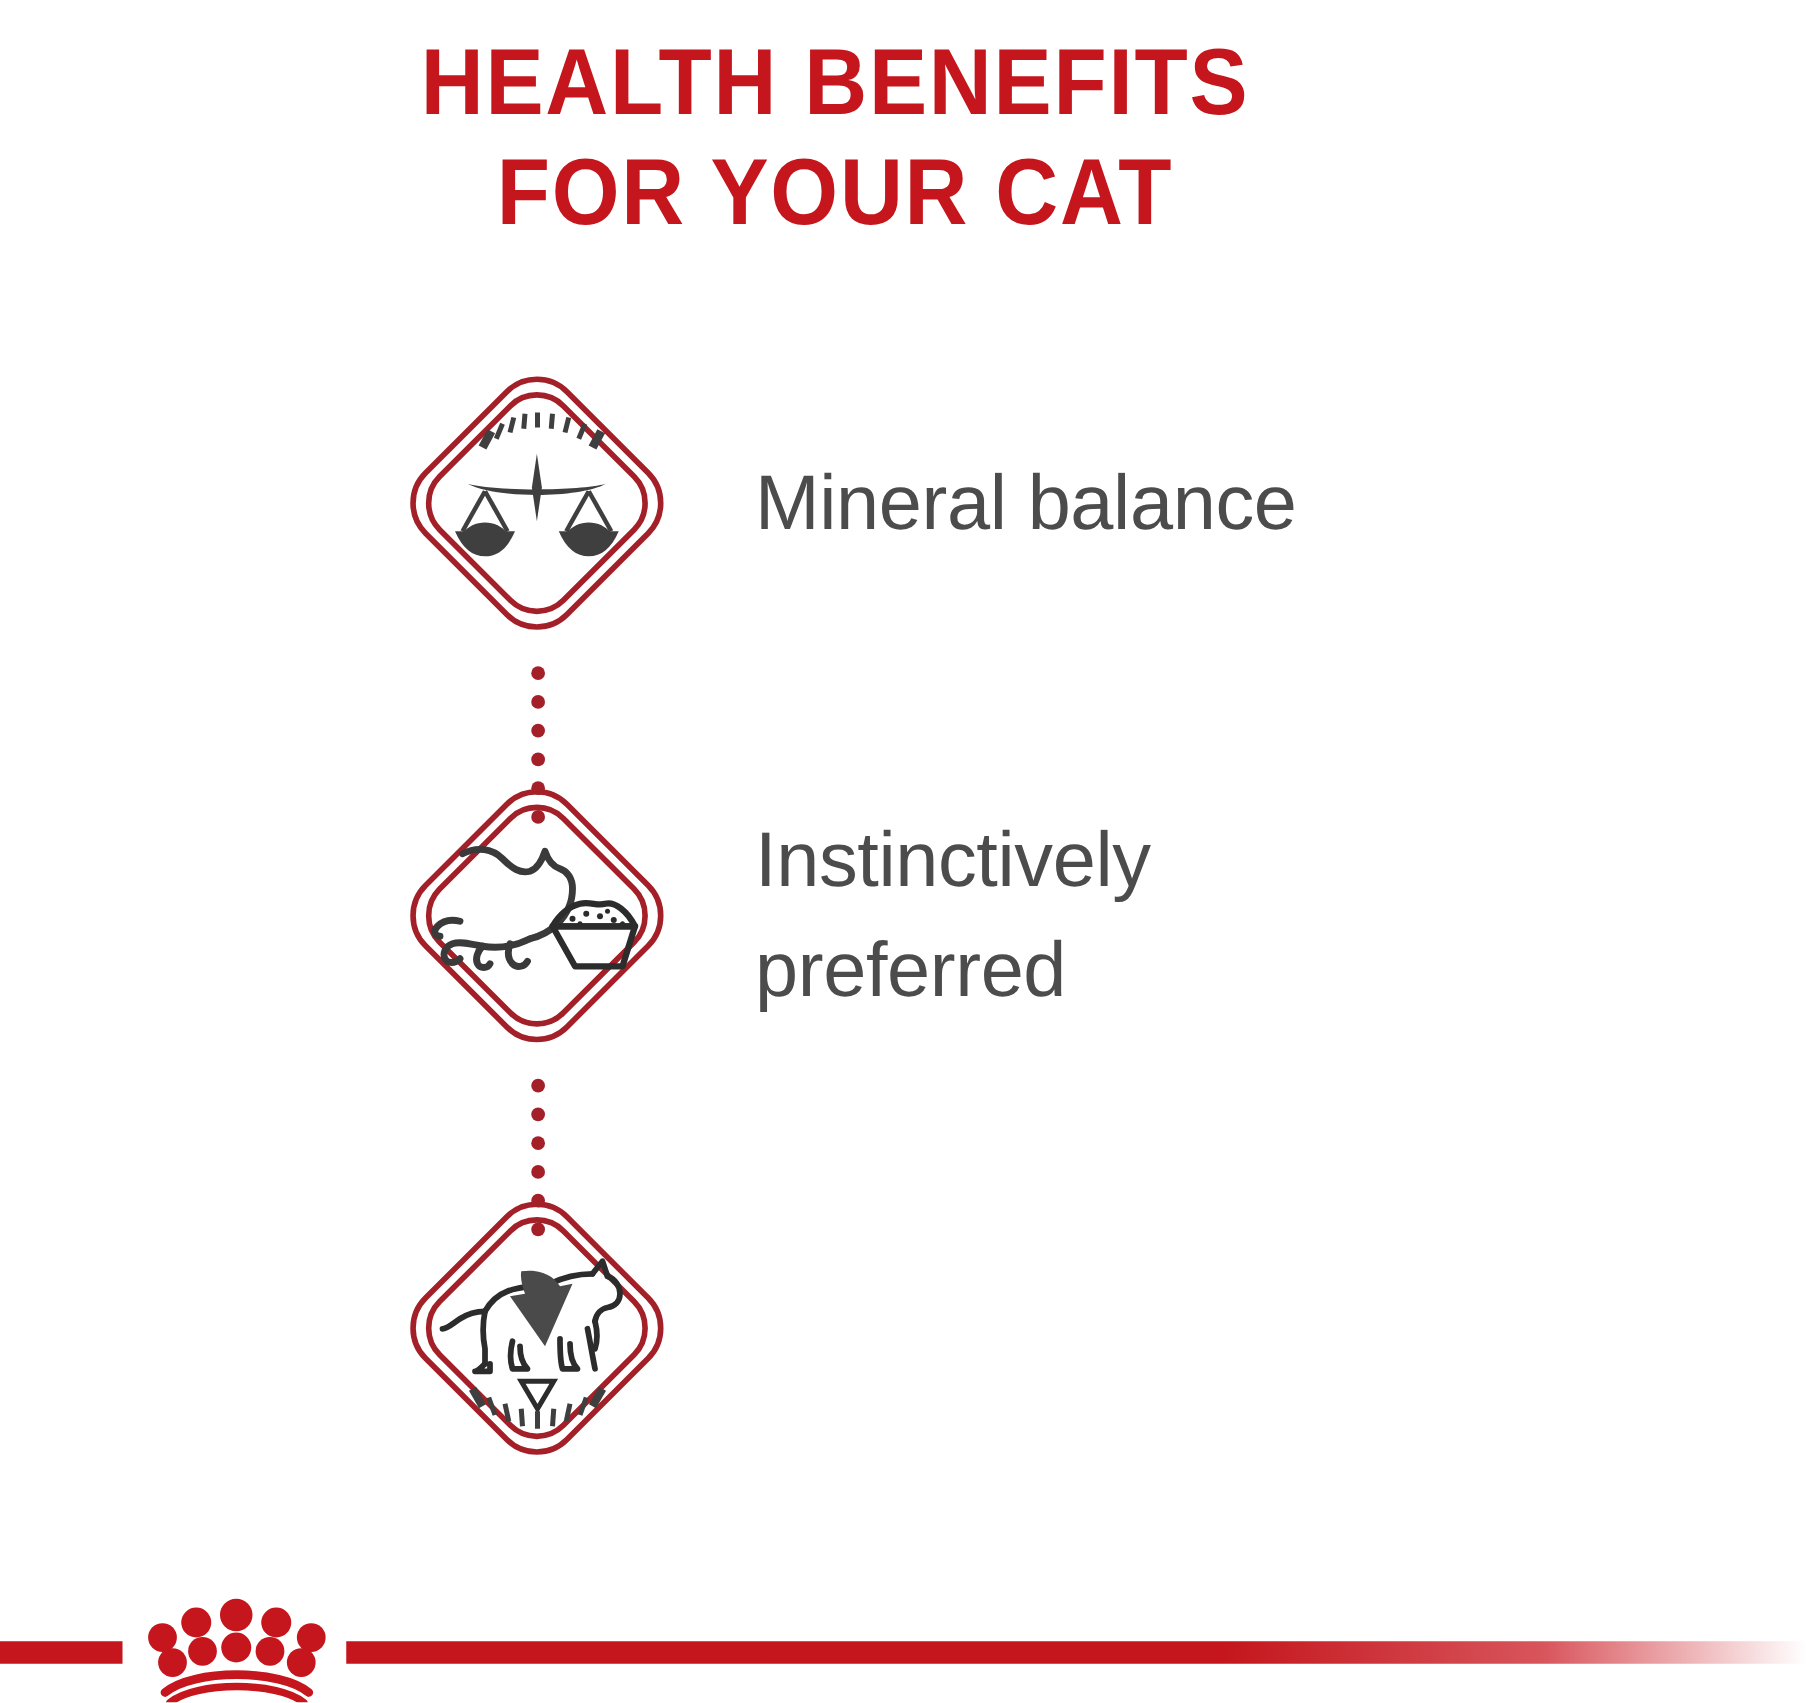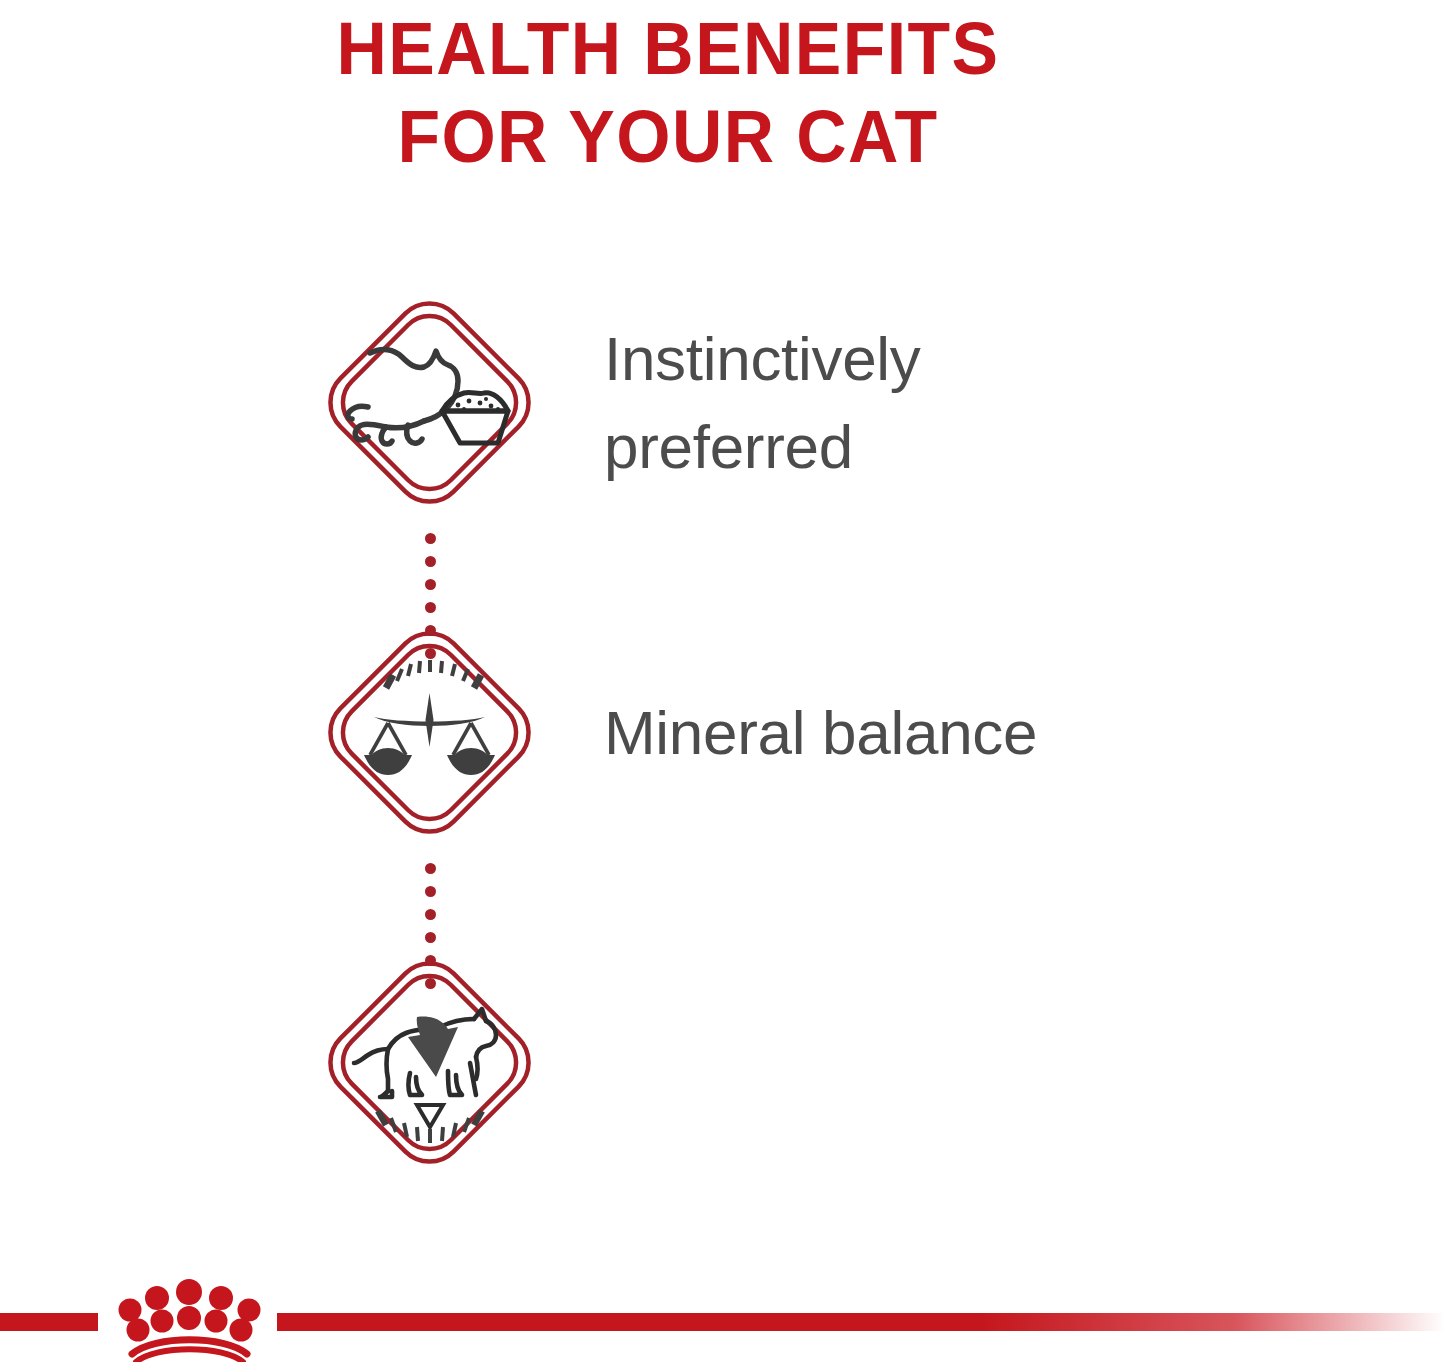--- a/index.html
+++ b/index.html
@@ -15,21 +15,21 @@
     font-family: "Liberation Sans", sans-serif;
   }
 
   
   #title-block {
     position: absolute;
     left: 0;
     top: 0;
     width: 1336px;
     text-align: center;
-    padding-top: 4px;
+    padding-top: 21px;
   }
   .title-line {
     display: block;
     color: #C4161C;
     font-family: "Liberation Sans", sans-serif;
     font-weight: bold;
     font-size: 75px;
     line-height: 88px;
     letter-spacing: 1.5px;
     transform: scaleX(0.93);
@@ -128,20 +128,67 @@
 </style>
 </head>
 <body>
 
 <div id="title-block">
   <span class="title-line">HEALTH BENEFITS</span>
   <span class="title-line">FOR YOUR CAT</span>
 </div>
 
 <div id="benefits">
+
+  <div class="benefit-row">
+    <div class="badge">
+      <svg viewBox="0 0 235 235" xmlns="http://www.w3.org/2000/svg">
+        <g transform="translate(117.5,117.5) rotate(45)" fill="none" stroke="#A32028" stroke-width="4.5">
+          <rect x="-80" y="-80" width="160" height="160" rx="34" ry="34"></rect>
+        </g>
+        <g transform="translate(117.5,117.5) rotate(45)" fill="none" stroke="#A32028" stroke-width="4.5">
+          <rect x="-70" y="-70" width="140" height="140" rx="30" ry="30"></rect>
+        </g>
+
+        <g stroke="#3F3F3F" stroke-linecap="butt">
+          <line x1="74" y1="73" x2="81" y2="60" stroke-width="7"></line>
+          <line x1="85" y1="66" x2="90" y2="54" stroke-width="4"></line>
+          <line x1="96" y1="61" x2="99" y2="49" stroke-width="4"></line>
+          <line x1="107" y1="58" x2="108" y2="46" stroke-width="4"></line>
+          <line x1="118" y1="57" x2="118" y2="45" stroke-width="4"></line>
+          <line x1="129" y1="58" x2="130" y2="46" stroke-width="4"></line>
+          <line x1="140" y1="61" x2="143" y2="49" stroke-width="4"></line>
+          <line x1="151" y1="66" x2="156" y2="54" stroke-width="4"></line>
+          <line x1="162" y1="73" x2="169" y2="60" stroke-width="7"></line>
+        </g>
+
+        <path d="M117.5 78 L 121.5 105 L 117.5 132 L 113.5 105 Z" fill="#3F3F3F"></path>
+
+        <path d="M62 102
+                 C 85 108, 150 108, 173 102
+                 C 150 114, 85 114, 62 102 Z" fill="#3F3F3F"></path>
+
+        <g fill="none" stroke="#3F3F3F" stroke-width="3.6">
+          <path d="M76 108 L 58 140"></path>
+          <path d="M76 108 L 94 140"></path>
+          <path d="M159 108 L 141 140"></path>
+          <path d="M159 108 L 177 140"></path>
+        </g>
+
+        <path d="M52 140 L 100 140 C 94 154, 86 160, 76 160 C 66 160, 58 154, 52 140 Z" fill="#3F3F3F"></path>
+        <path d="M135 140 L 183 140 C 177 154, 169 160, 159 160 C 149 160, 141 154, 135 140 Z" fill="#3F3F3F"></path>
+
+        <path d="M58 142 C 66 130, 86 130, 94 142 Z" fill="#3F3F3F"></path>
+        <path d="M141 142 C 149 130, 169 130, 177 142 Z" fill="#3F3F3F"></path>
+      </svg>
+    </div>
+    <div class="benefit-label">
+      <span>Mineral balance</span>
+    </div>
+  </div>
 
   <div class="benefit-row">
     <div class="badge">
       <svg viewBox="0 0 235 235" xmlns="http://www.w3.org/2000/svg">
 
         <g transform="translate(117.5,117.5) rotate(45)" fill="none" stroke="#A32028" stroke-width="4.5">
           <rect x="-80" y="-80" width="160" height="160" rx="34" ry="34"></rect>
         </g>
         <g transform="translate(117.5,117.5) rotate(45)" fill="none" stroke="#A32028" stroke-width="4.5">
           <rect x="-70" y="-70" width="140" height="140" rx="30" ry="30"></rect>
@@ -201,67 +248,20 @@
   <div class="benefit-row">
     <div class="badge">
       <svg viewBox="0 0 235 235" xmlns="http://www.w3.org/2000/svg">
         <g transform="translate(117.5,117.5) rotate(45)" fill="none" stroke="#A32028" stroke-width="4.5">
           <rect x="-80" y="-80" width="160" height="160" rx="34" ry="34"></rect>
         </g>
         <g transform="translate(117.5,117.5) rotate(45)" fill="none" stroke="#A32028" stroke-width="4.5">
           <rect x="-70" y="-70" width="140" height="140" rx="30" ry="30"></rect>
         </g>
 
-        <g stroke="#3F3F3F" stroke-linecap="butt">
-          <line x1="74" y1="73" x2="81" y2="60" stroke-width="7"></line>
-          <line x1="85" y1="66" x2="90" y2="54" stroke-width="4"></line>
-          <line x1="96" y1="61" x2="99" y2="49" stroke-width="4"></line>
-          <line x1="107" y1="58" x2="108" y2="46" stroke-width="4"></line>
-          <line x1="118" y1="57" x2="118" y2="45" stroke-width="4"></line>
-          <line x1="129" y1="58" x2="130" y2="46" stroke-width="4"></line>
-          <line x1="140" y1="61" x2="143" y2="49" stroke-width="4"></line>
-          <line x1="151" y1="66" x2="156" y2="54" stroke-width="4"></line>
-          <line x1="162" y1="73" x2="169" y2="60" stroke-width="7"></line>
-        </g>
-
-        <path d="M117.5 78 L 121.5 105 L 117.5 132 L 113.5 105 Z" fill="#3F3F3F"></path>
-
-        <path d="M62 102
-                 C 85 108, 150 108, 173 102
-                 C 150 114, 85 114, 62 102 Z" fill="#3F3F3F"></path>
-
-        <g fill="none" stroke="#3F3F3F" stroke-width="3.6">
-          <path d="M76 108 L 58 140"></path>
-          <path d="M76 108 L 94 140"></path>
-          <path d="M159 108 L 141 140"></path>
-          <path d="M159 108 L 177 140"></path>
-        </g>
-
-        <path d="M52 140 L 100 140 C 94 154, 86 160, 76 160 C 66 160, 58 154, 52 140 Z" fill="#3F3F3F"></path>
-        <path d="M135 140 L 183 140 C 177 154, 169 160, 159 160 C 149 160, 141 154, 135 140 Z" fill="#3F3F3F"></path>
-
-        <path d="M58 142 C 66 130, 86 130, 94 142 Z" fill="#3F3F3F"></path>
-        <path d="M141 142 C 149 130, 169 130, 177 142 Z" fill="#3F3F3F"></path>
-      </svg>
-    </div>
-    <div class="benefit-label">
-      <span>Mineral balance</span>
-    </div>
-  </div>
-
-  <div class="benefit-row">
-    <div class="badge">
-      <svg viewBox="0 0 235 235" xmlns="http://www.w3.org/2000/svg">
-        <g transform="translate(117.5,117.5) rotate(45)" fill="none" stroke="#A32028" stroke-width="4.5">
-          <rect x="-80" y="-80" width="160" height="160" rx="34" ry="34"></rect>
-        </g>
-        <g transform="translate(117.5,117.5) rotate(45)" fill="none" stroke="#A32028" stroke-width="4.5">
-          <rect x="-70" y="-70" width="140" height="140" rx="30" ry="30"></rect>
-        </g>
-
         <g fill="none" stroke="#2C2C2C" stroke-width="4.6" stroke-linecap="round" stroke-linejoin="round">
           <path d="M174 76
                    C 180 78, 184 84, 184 90
                    C 184 96, 180 100, 174 101
                    C 169 102, 165 106, 164 112"></path>
           <path d="M174 76 L 170 64 L 162 74"></path>
           <path d="M162 74 C 150 74, 138 77, 128 82"></path>
           <path d="M128 82 C 116 84, 104 84, 94 88
                    C 86 91, 80 97, 76 104"></path>
           <path d="M76 104 C 70 104, 62 106, 56 110

